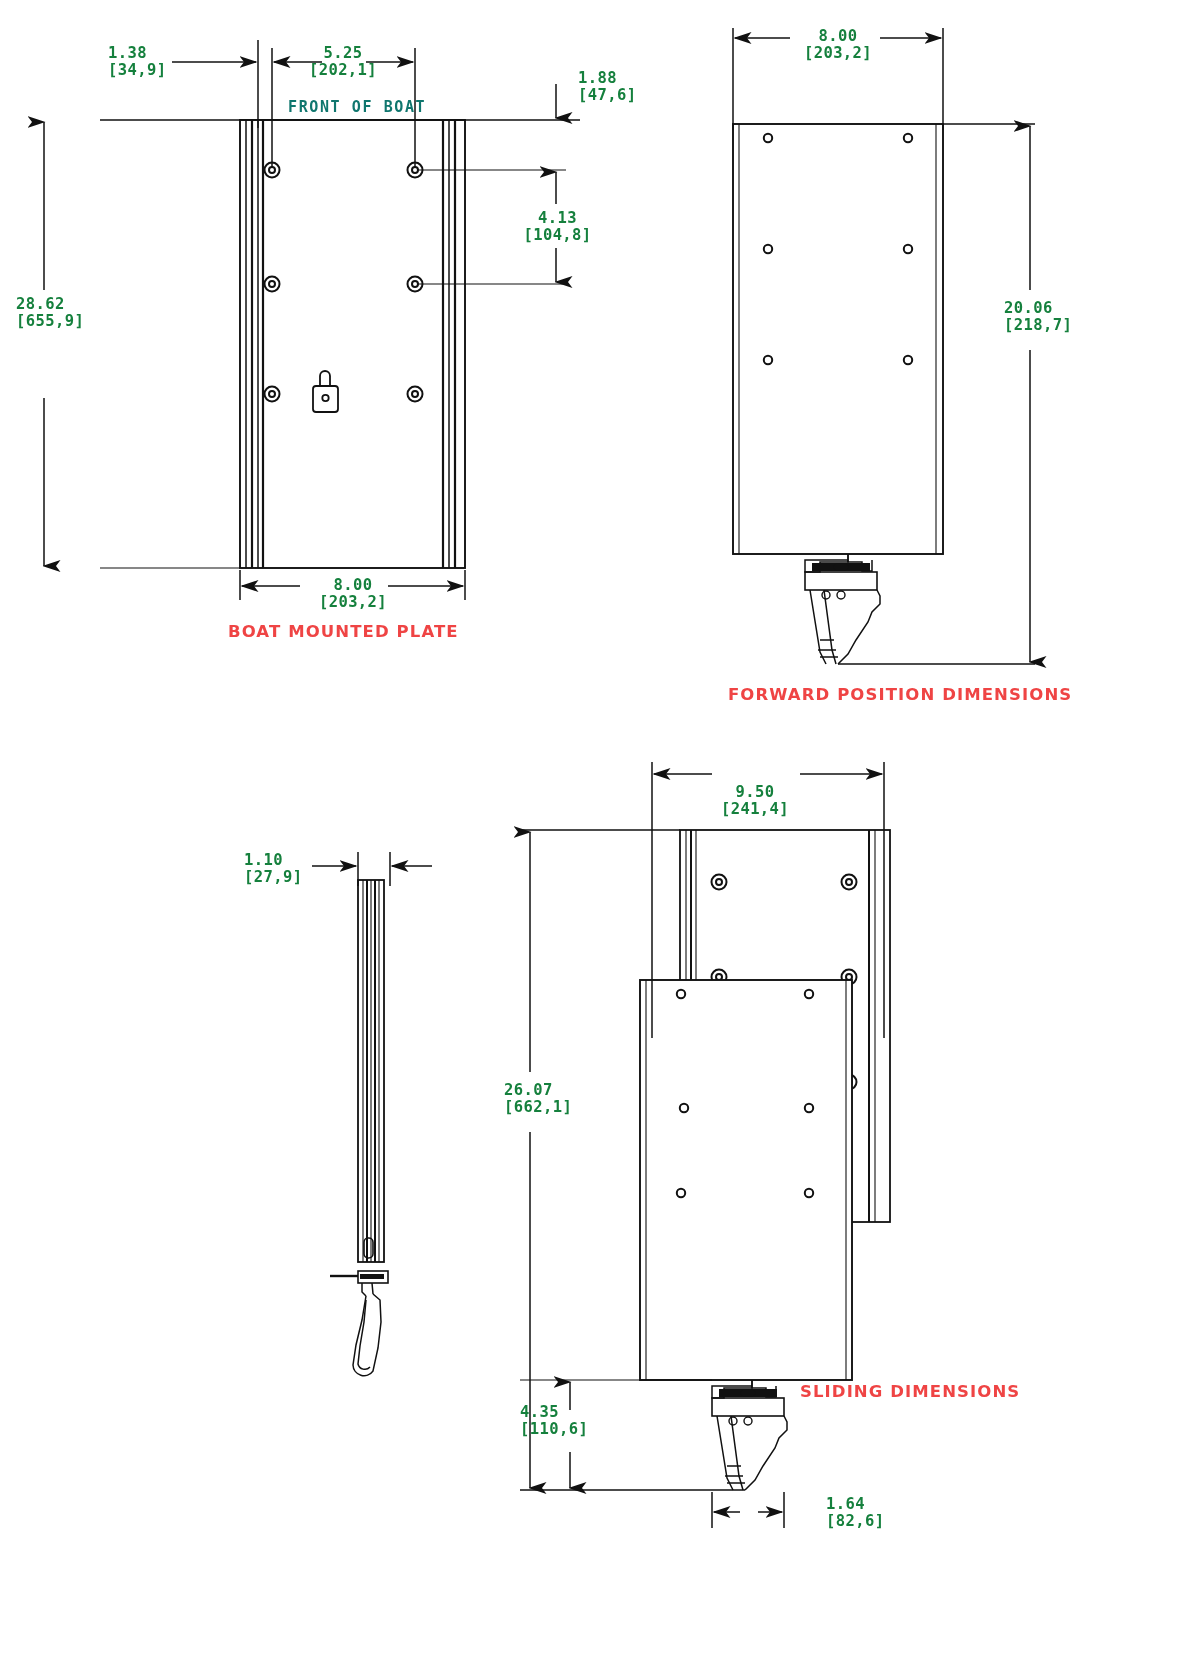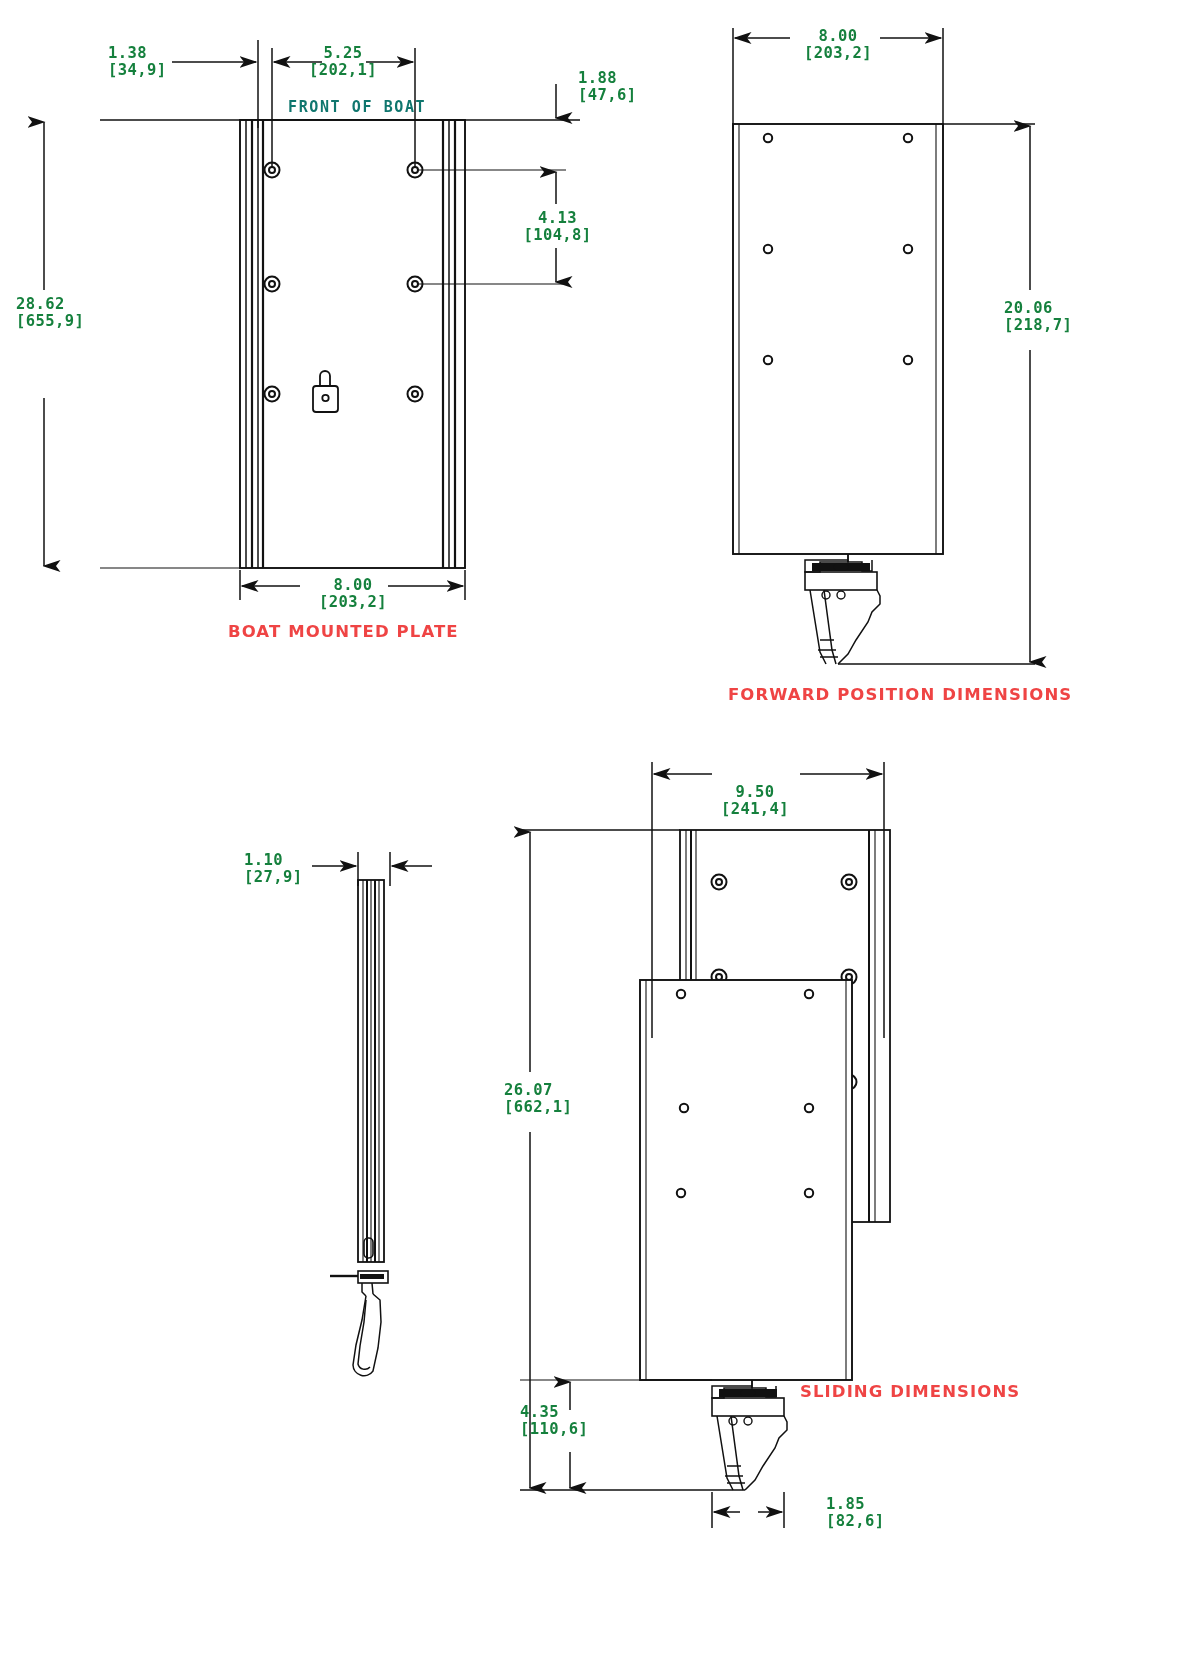--- a/index.html
+++ b/index.html
@@ -298,18 +298,18 @@
 
   <div class="dimtxt c" style="left:700px;top:784px;width:110px;"><span>9.50</span>
 <span>[241,4]</span></div>
 
   <div class="dimtxt" style="left:504px;top:1082px;"><span>26.07</span>
 <span>[662,1]</span></div>
 
   <div class="dimtxt" style="left:520px;top:1404px;"><span>4.35</span>
 <span>[110,6]</span></div>
 
-  <div class="dimtxt" style="left:826px;top:1496px;"><span>1.85</span>
+  <div class="dimtxt" style="left:826px;top:1496px;"><span>1.64</span>
 <span>[82,6]</span></div>
 
   <div class="viewtitle" style="left:800px;top:1382px;">SLIDING DIMENSIONS</div>
 
 </div>
 
 </body></html>

